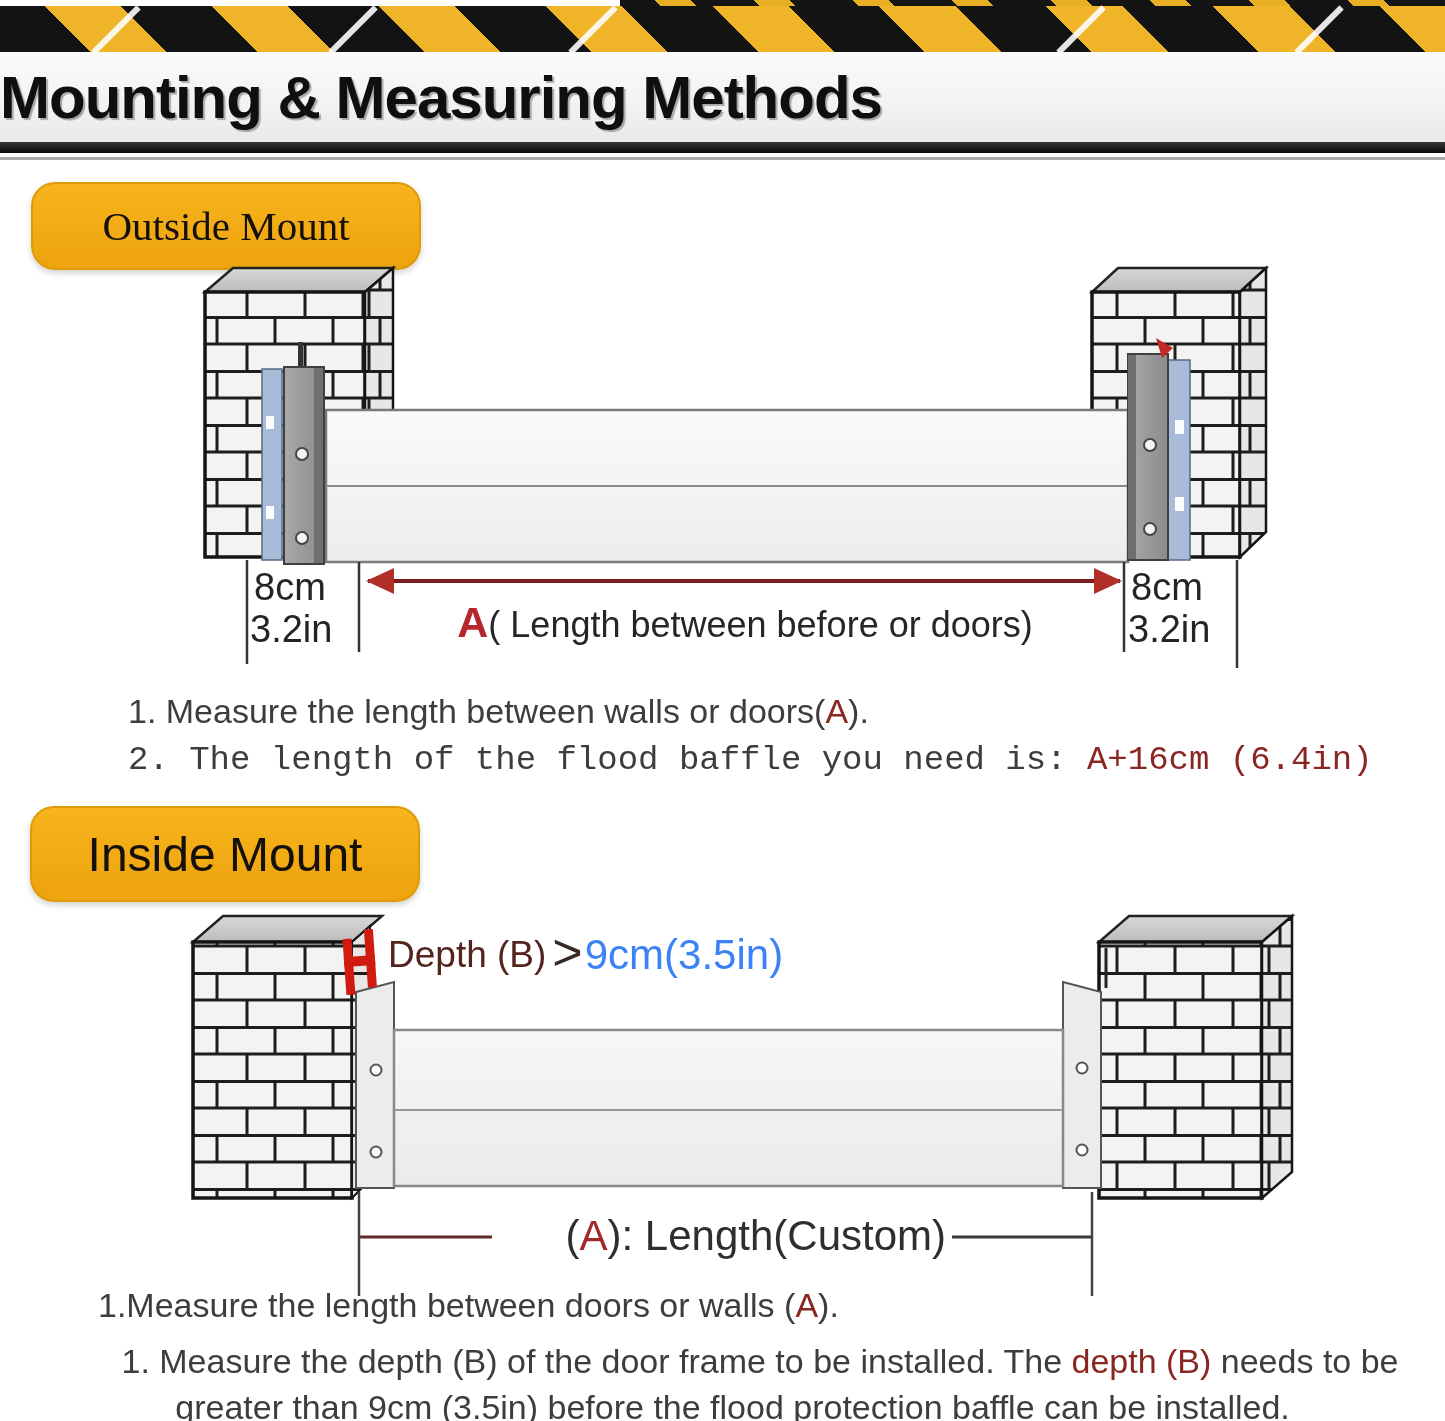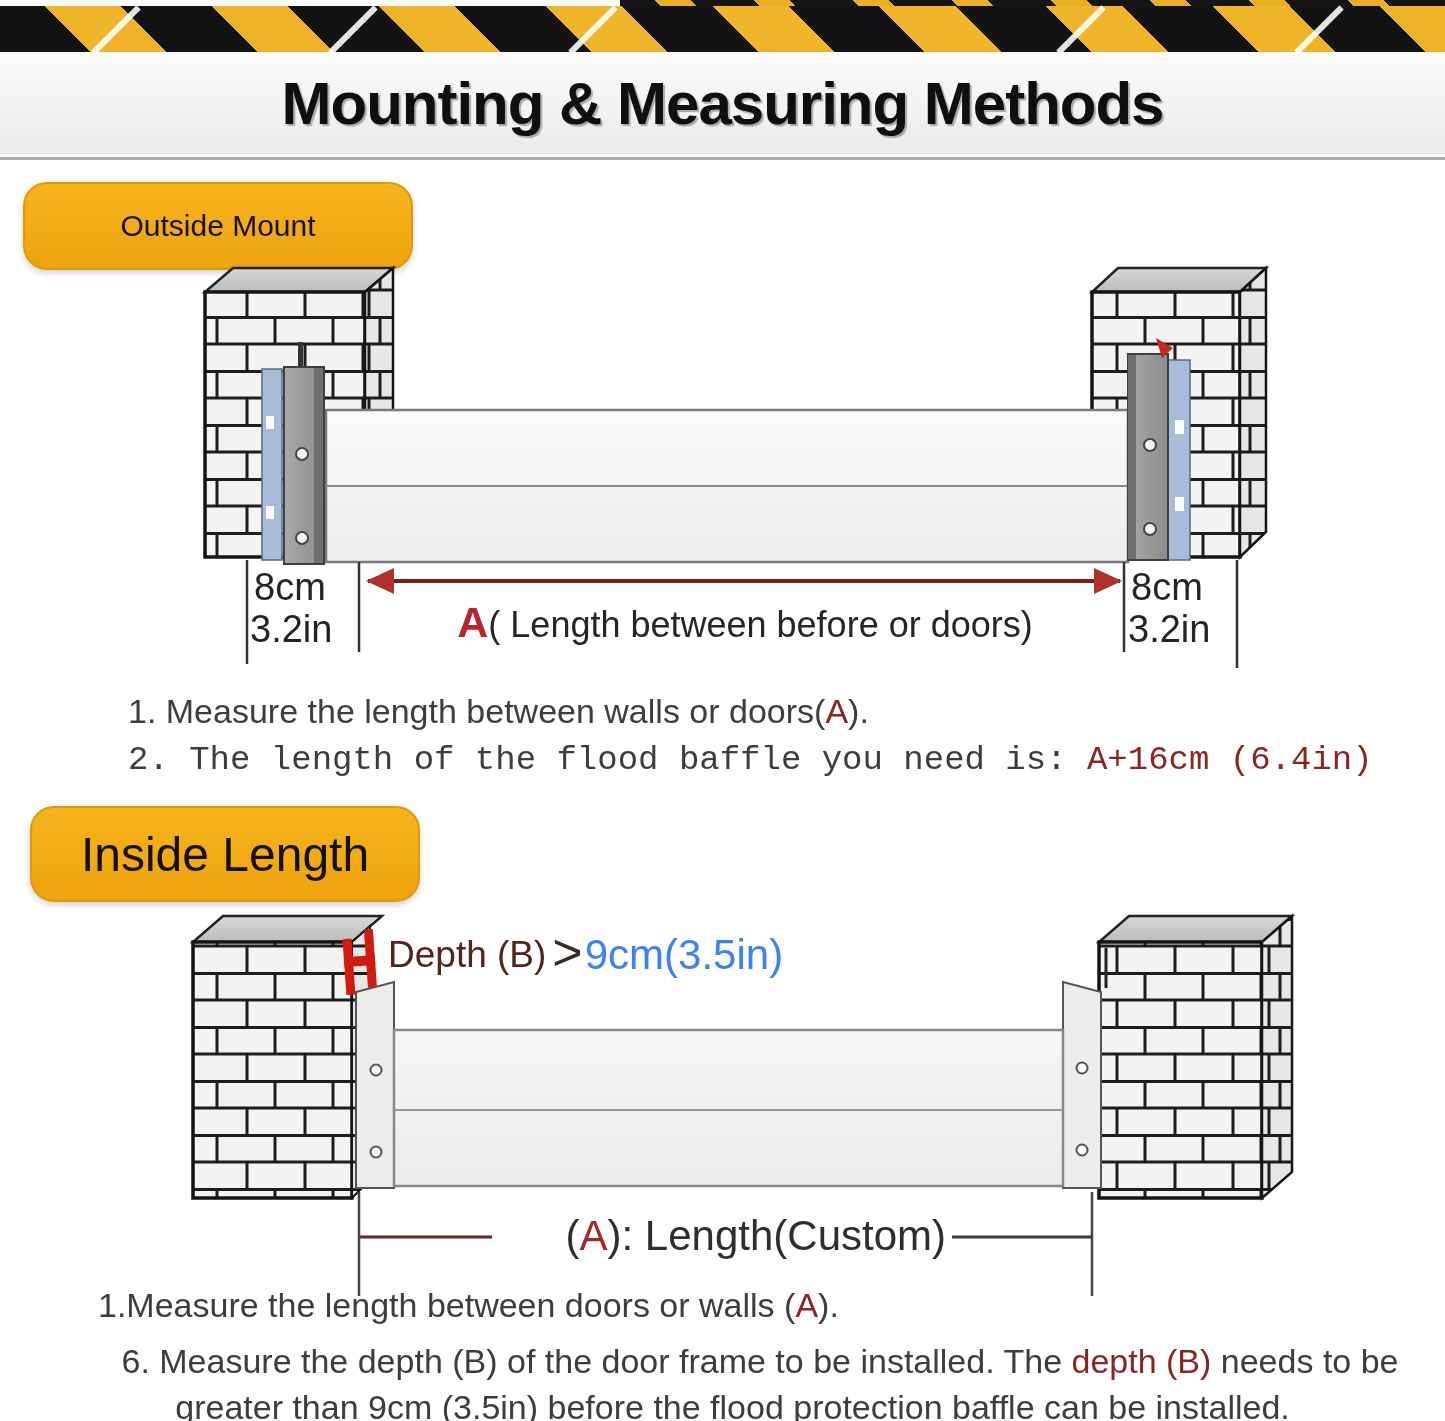--- a/index.html
+++ b/index.html
@@ -12,40 +12,40 @@
     position:absolute;left:620px;top:0;width:825px;height:28px;z-index:1;
     background:repeating-linear-gradient(45deg,#141414 0 44px,#e8af24 44px 70px);
   }
   .stripe-band{
     position:absolute;left:0;top:6px;width:1445px;height:46px;z-index:2;
     background:repeating-linear-gradient(45deg,#131313 0 64px,#efb427 64px 118px);
   }
   .tape-gap{position:absolute;top:-8px;width:6px;height:64px;background:#fdfdfd;
     transform:rotate(45deg);opacity:.9;}
   .title-band{
-    position:absolute;left:0;top:52px;width:1445px;height:102px;z-index:1;
+    position:absolute;left:0;top:52px;width:1445px;height:90px;z-index:1;
     background:linear-gradient(180deg,#fbfbfb,#f2f2f2 60%,#e9e9e9);
-    display:flex;align-items:center;justify-content:center;
+    display:flex;align-items:center;
   }
   .page-title{
     font-size:60px;font-weight:bold;color:#0f0f0f;letter-spacing:-1px;
     text-shadow:2px 2px 1px rgba(110,110,110,.55), -1px -1px 0 #f8f8f8;
   }
   .dark-bar{position:absolute;left:0;top:142px;width:1445px;height:11px;
     background:linear-gradient(180deg,#3a3a3a,#0a0a0a);}
   .gray-line{position:absolute;left:0;top:157px;width:1445px;height:3px;background:#ababab;}
 
   
   .badge{
     position:absolute;display:flex;align-items:center;justify-content:center;
     background:linear-gradient(180deg,#f7b41d,#eda30d);
     border:2px solid #de9a07;border-radius:24px;color:#15100a;
     box-shadow:0 3px 6px rgba(0,0,0,.18);
   }
-  .badge.outside{left:23px;top:182px;width:386px;height:84px;font-size:30px;}
+  .badge.outside{left:31px;top:182px;width:386px;height:84px;font-size:41px;font-family:Liberation Serif, serif;}
   .badge.inside{left:30px;top:806px;width:386px;height:92px;font-size:48px;}
 
   
   .diagram{position:absolute;left:0;width:1445px;}
   .diagram svg{position:absolute;left:0;top:0;}
   #diagram-outside{top:262px;height:420px;}
   #diagram-inside{top:905px;height:400px;}
 
   .overlay{position:absolute;color:#222;}
   .gap-label{font-size:38px;line-height:42px;color:#242424;}
@@ -180,21 +180,21 @@
 </div>
 
 <div class="steps" id="outside-step1">
   <span>1. Measure the length between walls or doors(</span><span class="red-inline">A</span><span>).</span>
 </div>
 <div class="steps" id="outside-step2">
   <span>2. The length of the flood baffle you need is: </span><span class="red-inline">A+16cm (6.4in)</span>
 </div>
 
 <div class="badge inside">
-  <span>Inside Length</span>
+  <span>Inside Mount</span>
 </div>
 
 <div class="diagram" id="diagram-inside">
   <svg width="1445" height="400" viewBox="0 905 1445 400">
     <defs>
       <pattern id="bf2" width="58" height="54" patternUnits="userSpaceOnUse">
         <rect width="58" height="54" fill="#f3f3f1"></rect>
         <path d="M0,1.5 H58 M0,28 H58" stroke="#1d1d1d" stroke-width="3" fill="none"></path>
         <path d="M43,0 V27 M15,27 V54" stroke="#1d1d1d" stroke-width="3" fill="none"></path>
       </pattern>
@@ -264,14 +264,14 @@
   </div>
   <div class="overlay length-label" style="top:307px;">
     <span>(</span><span class="red-a">A</span><span>): Length(Custom)</span>
   </div>
 </div>
 
 <div class="steps" id="inside-step1">
   <span>1.Measure the length between doors or walls (</span><span class="red-inline">A</span><span>).</span>
 </div>
 <div class="steps" id="inside-step2">
-  <span>6. Measure the depth (B) of the door frame to be installed. The </span><span class="red-inline">depth (B)</span><span> needs to be greater than 9cm (3.5in) before the flood protection baffle can be installed.</span>
+  <span>1. Measure the depth (B) of the door frame to be installed. The </span><span class="red-inline">depth (B)</span><span> needs to be greater than 9cm (3.5in) before the flood protection baffle can be installed.</span>
 </div>
 
 </body></html>

